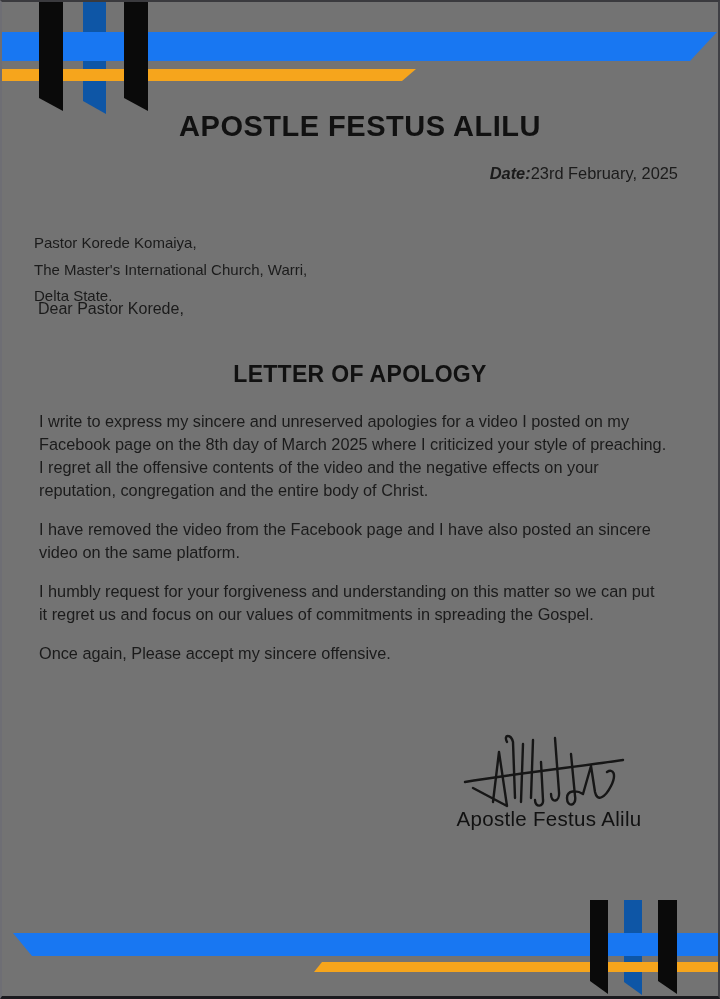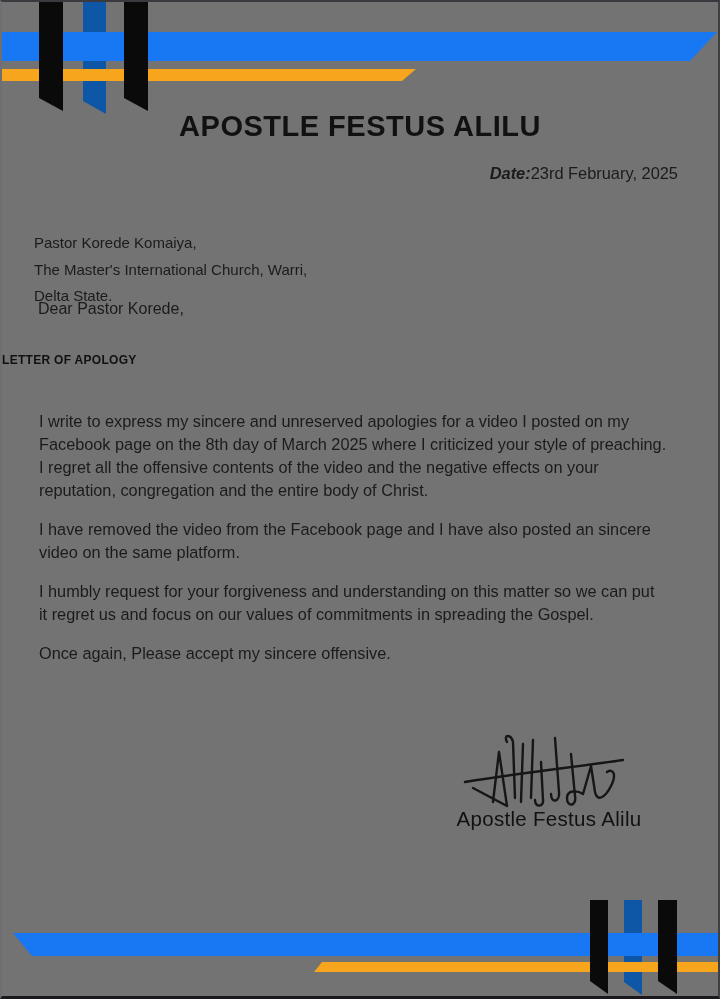--- a/index.html
+++ b/index.html
@@ -46,23 +46,23 @@
     margin-top: 24px;
   }
   .salutation {
     position: absolute;
     top: 298px; left: 36px;
     font-size: 16px;
   }
   .subject {
     position: absolute;
     top: 351px; left: 0; right: 0;
-    margin: 0;
-    text-align: left;
-    font-size: 12px;
+    margin: 8px;
+    text-align: center;
+    font-size: 23px;
     font-weight: bold;
     letter-spacing: 0.3px;
     color: #111;
   }
   .body-text {
     position: absolute;
     top: 392px; left: 37px; right: 20px;
   }
   .body-text p {
     margin: 16px 0 10px 0;

